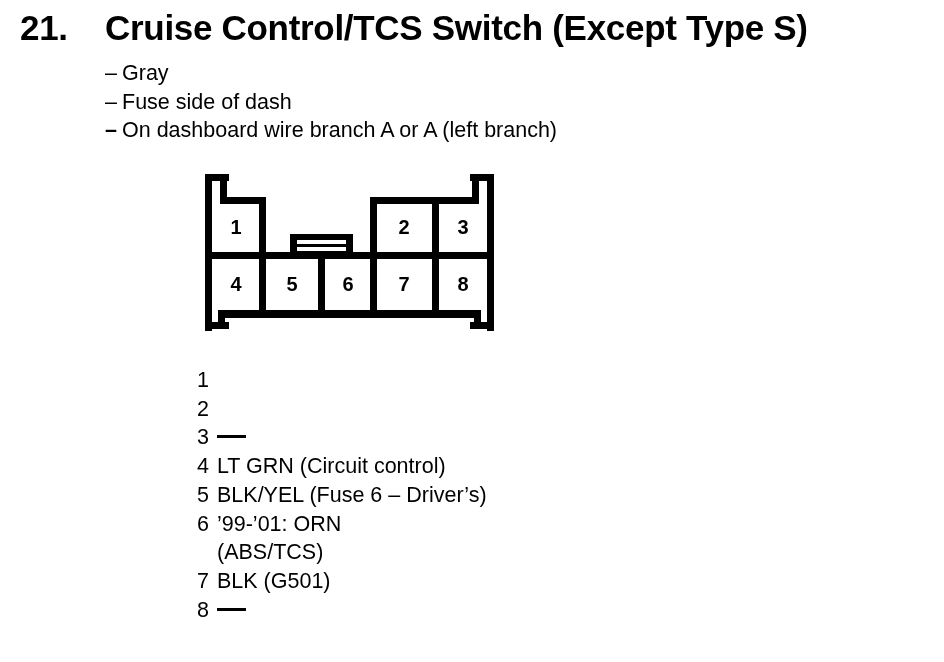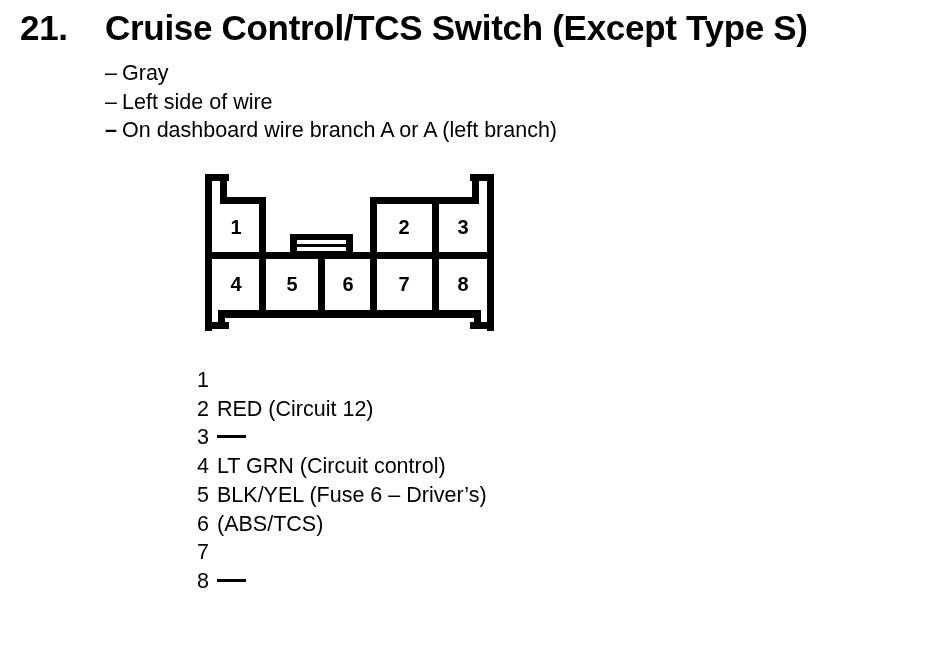--- a/index.html
+++ b/index.html
@@ -66,21 +66,21 @@
     <span class="h-title">Cruise Control/TCS Switch (Except Type S)</span>
   </div>
 
   <div class="bullets">
     <div class="bullet">
       <span class="b-dash">–</span>
       <span>Gray</span>
     </div>
     <div class="bullet">
       <span class="b-dash">–</span>
-      <span>Left side of wire</span>
+      <span>Fuse side of dash</span>
     </div>
     <div class="bullet">
       <span class="b-dash">–</span>
       <span>On dashboard wire branch A or A (left branch)</span>
     </div>
   </div>
 
   <svg class="connector" viewBox="0 0 293 160" width="293" height="160">
     <g fill="#000000">
 
@@ -131,23 +131,20 @@
   </svg>
 
   <div class="pins">
 
     <div class="pin-row">
       <span class="pin-num">1</span>
     </div>
 
     <div class="pin-row">
       <span class="pin-num">2</span>
-      <div class="pin-text">
-        <div>RED (Circuit 12)</div>
-      </div>
     </div>
 
     <div class="pin-row">
       <span class="pin-num">3</span>
       <span class="dash-line"></span>
     </div>
 
     <div class="pin-row">
       <span class="pin-num">4</span>
       <div class="pin-text">
@@ -158,26 +155,30 @@
     <div class="pin-row">
       <span class="pin-num">5</span>
       <div class="pin-text">
         <div>BLK/YEL (Fuse 6 – Driver’s)</div>
       </div>
     </div>
 
     <div class="pin-row">
       <span class="pin-num">6</span>
       <div class="pin-text">
+        <div>’99-’01: ORN</div>
         <div>(ABS/TCS)</div>
       </div>
     </div>
 
     <div class="pin-row">
       <span class="pin-num">7</span>
+      <div class="pin-text">
+        <div>BLK (G501)</div>
+      </div>
     </div>
 
     <div class="pin-row">
       <span class="pin-num">8</span>
       <span class="dash-line"></span>
     </div>
 
   </div>
 </div>
 

